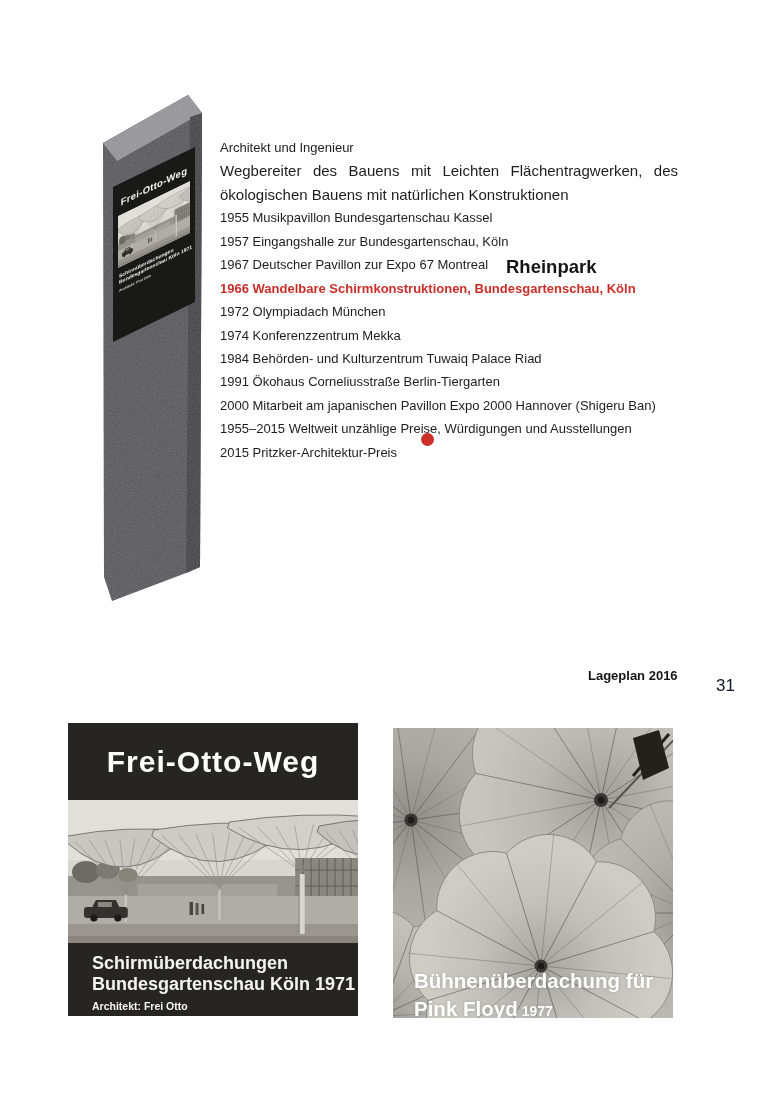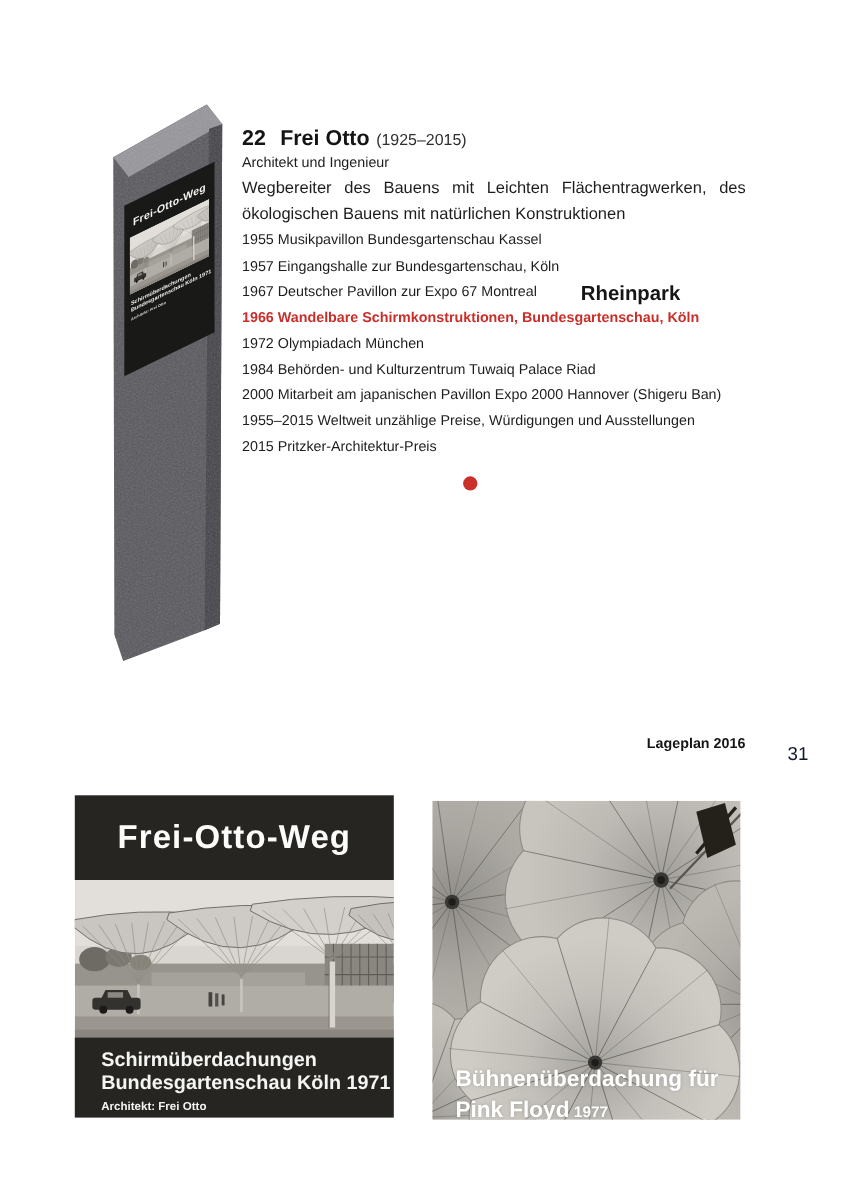--- a/index.html
+++ b/index.html
@@ -22,21 +22,21 @@
   .entry-num{font-size:19.5px;font-weight:bold;color:#141416;}
   .entry-name{font-size:19.5px;font-weight:bold;color:#141416;margin-left:13px;}
   .entry-years{font-size:14.5px;color:#2e2e30;margin-left:6px;}
   .text-col{position:absolute;left:220px;top:136px;width:458px;}
   .line{height:23.45px;line-height:23.45px;font-size:13px;white-space:nowrap;color:#1d1d1f;}
   .intro{font-size:15px;}
   .justify{text-align:justify;text-align-last:justify;white-space:normal;overflow:hidden;}
   .t-bold{font-weight:bold;}
   .t-red{font-weight:bold;color:#c92f2a;}
 
-  .rheinpark{position:absolute;left:528px;top:256px;font-size:18.5px;font-weight:bold;color:#151517;}
+  .rheinpark{position:absolute;left:506px;top:256px;font-size:18.5px;font-weight:bold;color:#151517;}
   .red-dot{position:absolute;left:421px;top:433px;width:13px;height:13px;border-radius:50%;background:#cb2f2a;}
   .lageplan{position:absolute;left:588px;top:668px;font-size:13px;font-weight:bold;color:#151517;}
   .pagenum{position:absolute;left:716px;top:676px;font-size:17px;color:#0f172a;}
 
   
   .photo-left{position:absolute;left:68px;top:723px;width:290px;height:293px;display:flex;flex-direction:column;}
   .pl-header{height:77px;background:#262522;color:#fcfcfa;display:flex;align-items:center;justify-content:center;
              font-size:30px;font-weight:bold;letter-spacing:1px;}
   .pl-photo{display:block;width:290px;height:143px;}
   .pl-footer{height:73px;background:#262522;color:#f5f5f3;padding:10px 0 0 24px;box-sizing:border-box;}
@@ -154,36 +154,33 @@
           <rect x="134" y="104" width="2.6" height="10" fill="#45433f"></rect>
         </svg>
       <div class="plq-cap">
         <span>Schirmüberdachungen</span><br>
         <span>Bundesgartenschau Köln 1971</span>
       </div>
       <div class="plq-arch">Architekt: Frei Otto</div>
     </div>
   </div>
 
-  <div class="entry-title">
-    <span class="entry-num">22</span>
-    <span class="entry-name">Frei Otto</span>
-    <span class="entry-years">(1925–2015)</span>
-  </div>
 
   <div class="text-col">
     <div class="line">Architekt und Ingenieur</div>
     <div class="line intro justify">Wegbereiter des Bauens mit Leichten Flächentragwerken, des bionischen und</div>
     <div class="line intro">ökologischen Bauens mit natürlichen Konstruktionen</div>
     <div class="line">1955 Musikpavillon Bundesgartenschau Kassel</div>
     <div class="line">1957 Eingangshalle zur Bundesgartenschau, Köln</div>
     <div class="line">1967 Deutscher Pavillon zur Expo 67 Montreal</div>
     <div class="line t-red">1966 Wandelbare Schirmkonstruktionen, Bundesgartenschau, Köln</div>
     <div class="line">1972 Olympiadach München</div>
+    <div class="line">1974 Konferenzzentrum Mekka</div>
     <div class="line">1984 Behörden- und Kulturzentrum Tuwaiq Palace Riad</div>
+    <div class="line">1991 Ökohaus Corneliusstraße Berlin-Tiergarten</div>
     <div class="line">2000 Mitarbeit am japanischen Pavillon Expo 2000 Hannover (Shigeru Ban)</div>
     <div class="line">1955–2015 Weltweit unzählige Preise, Würdigungen und Ausstellungen</div>
     <div class="line">2015 Pritzker-Architektur-Preis</div>
   </div>
 
   <div class="rheinpark">Rheinpark</div>
   <div class="red-dot"></div>
   <div class="lageplan">Lageplan 2016</div>
   <div class="pagenum">31</div>
 

